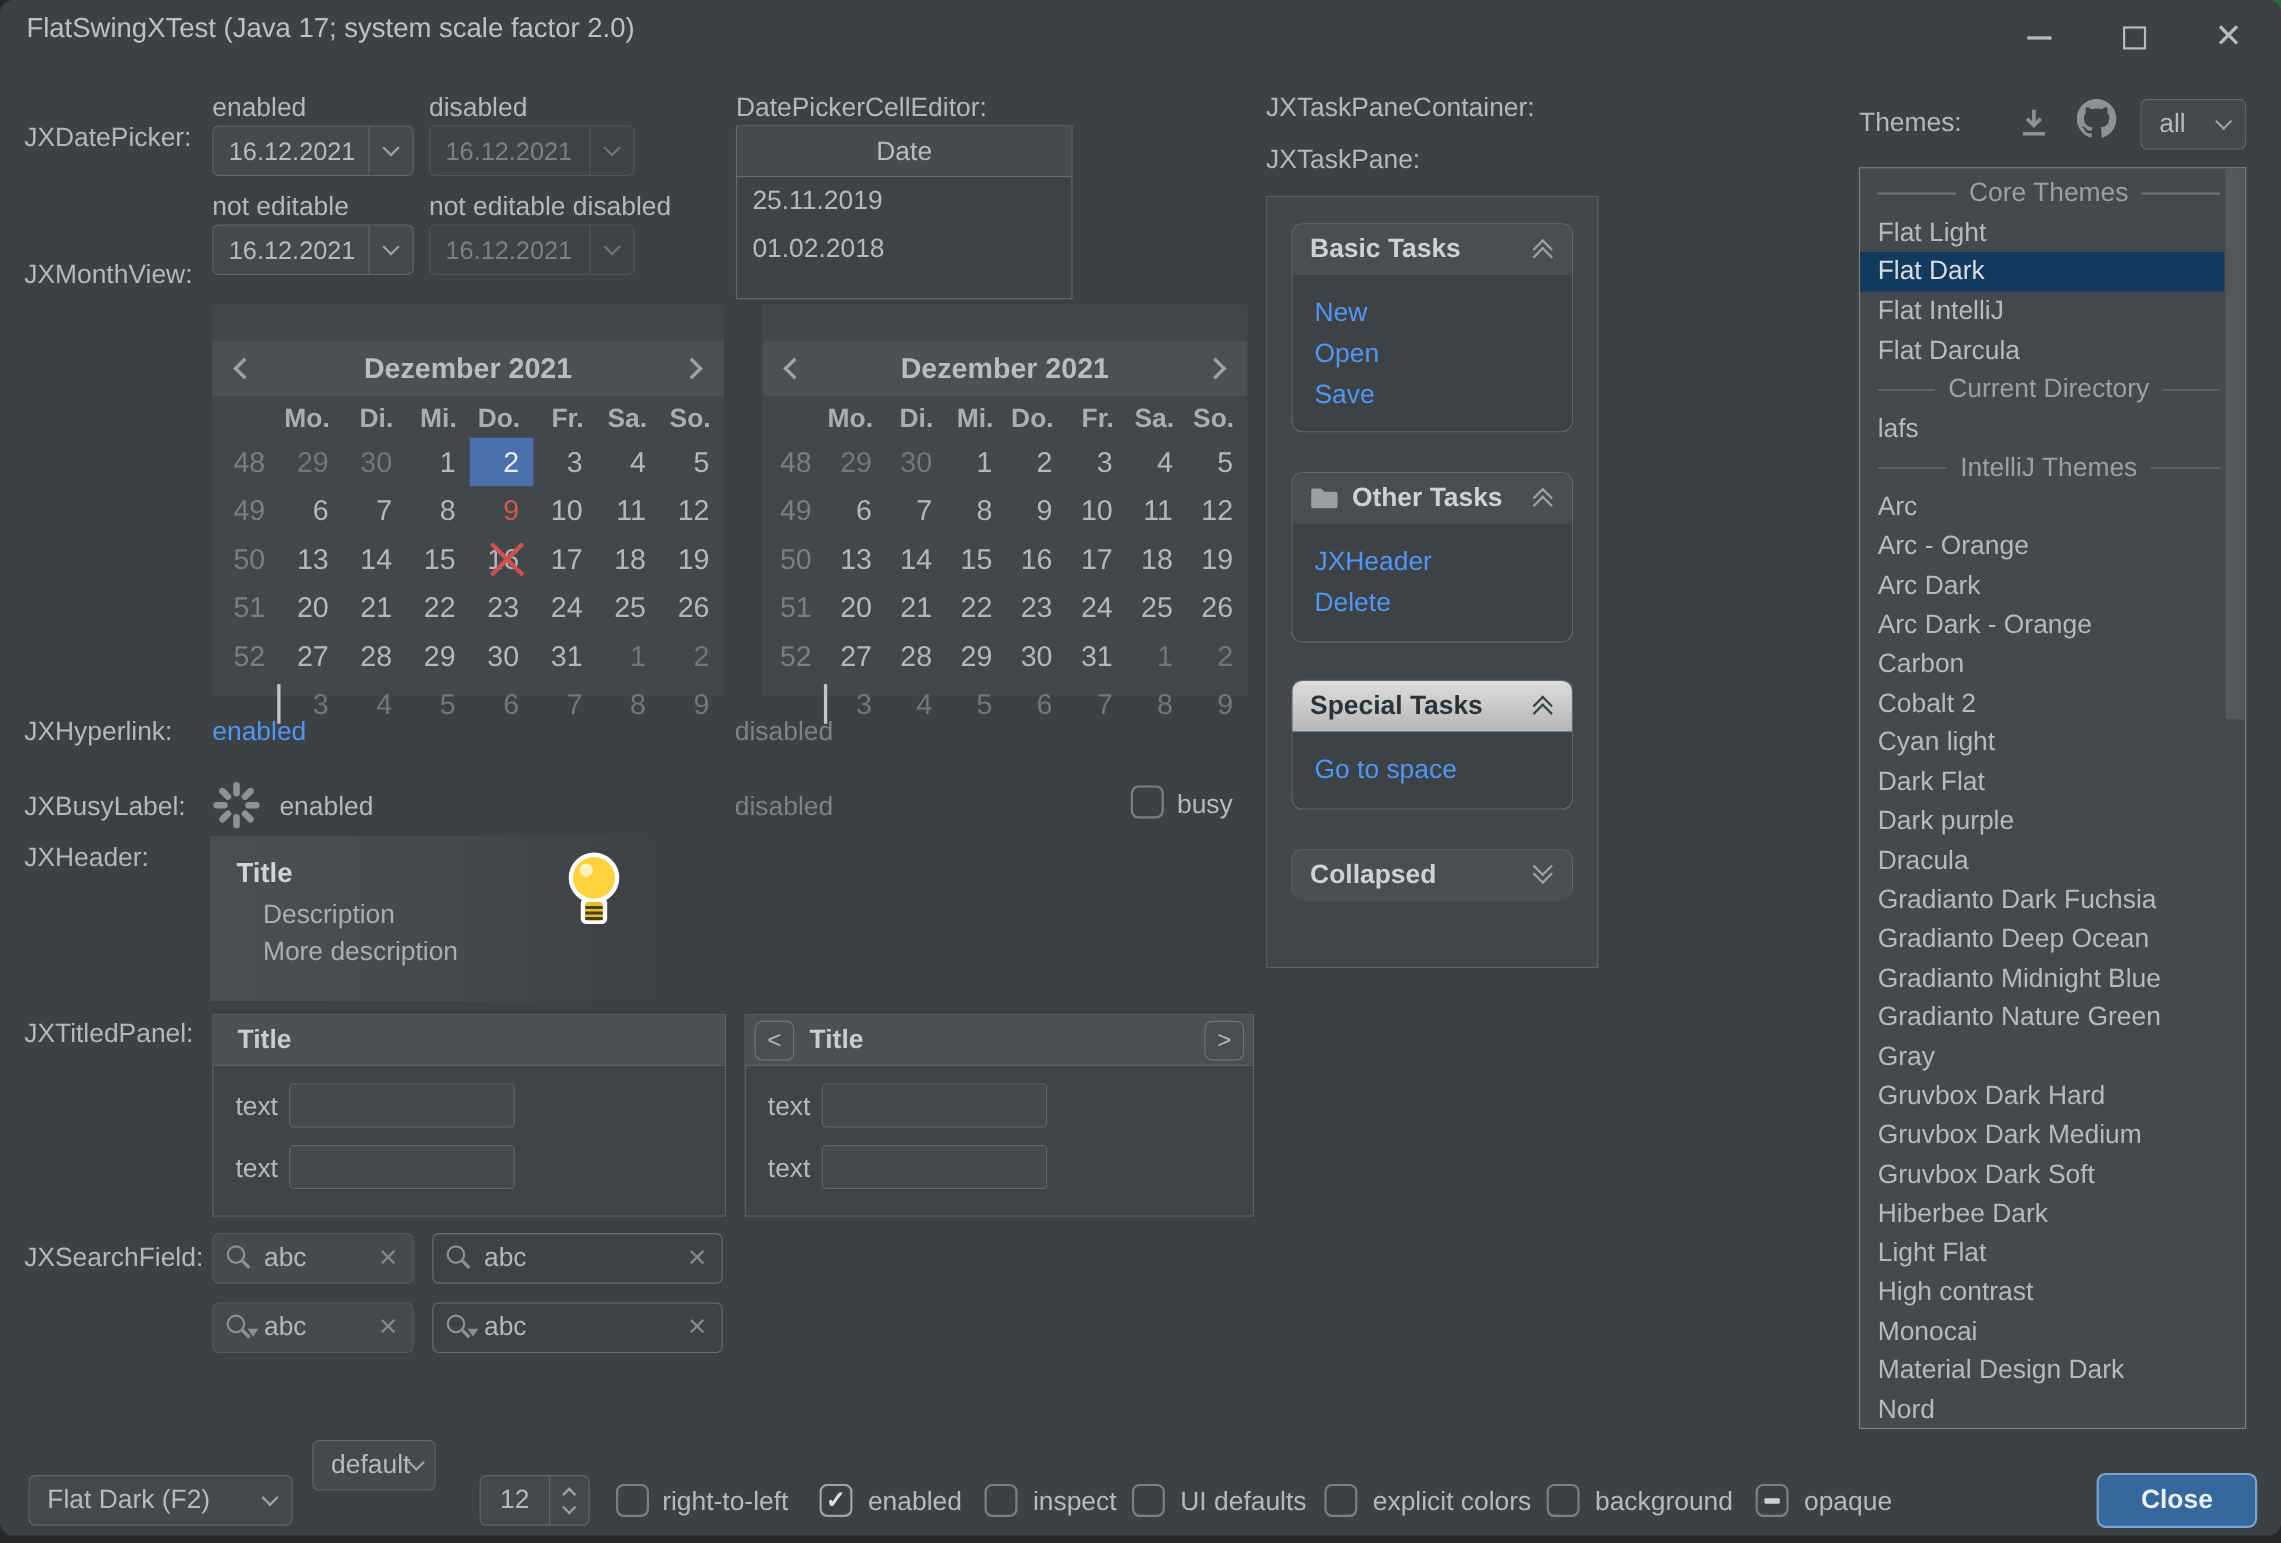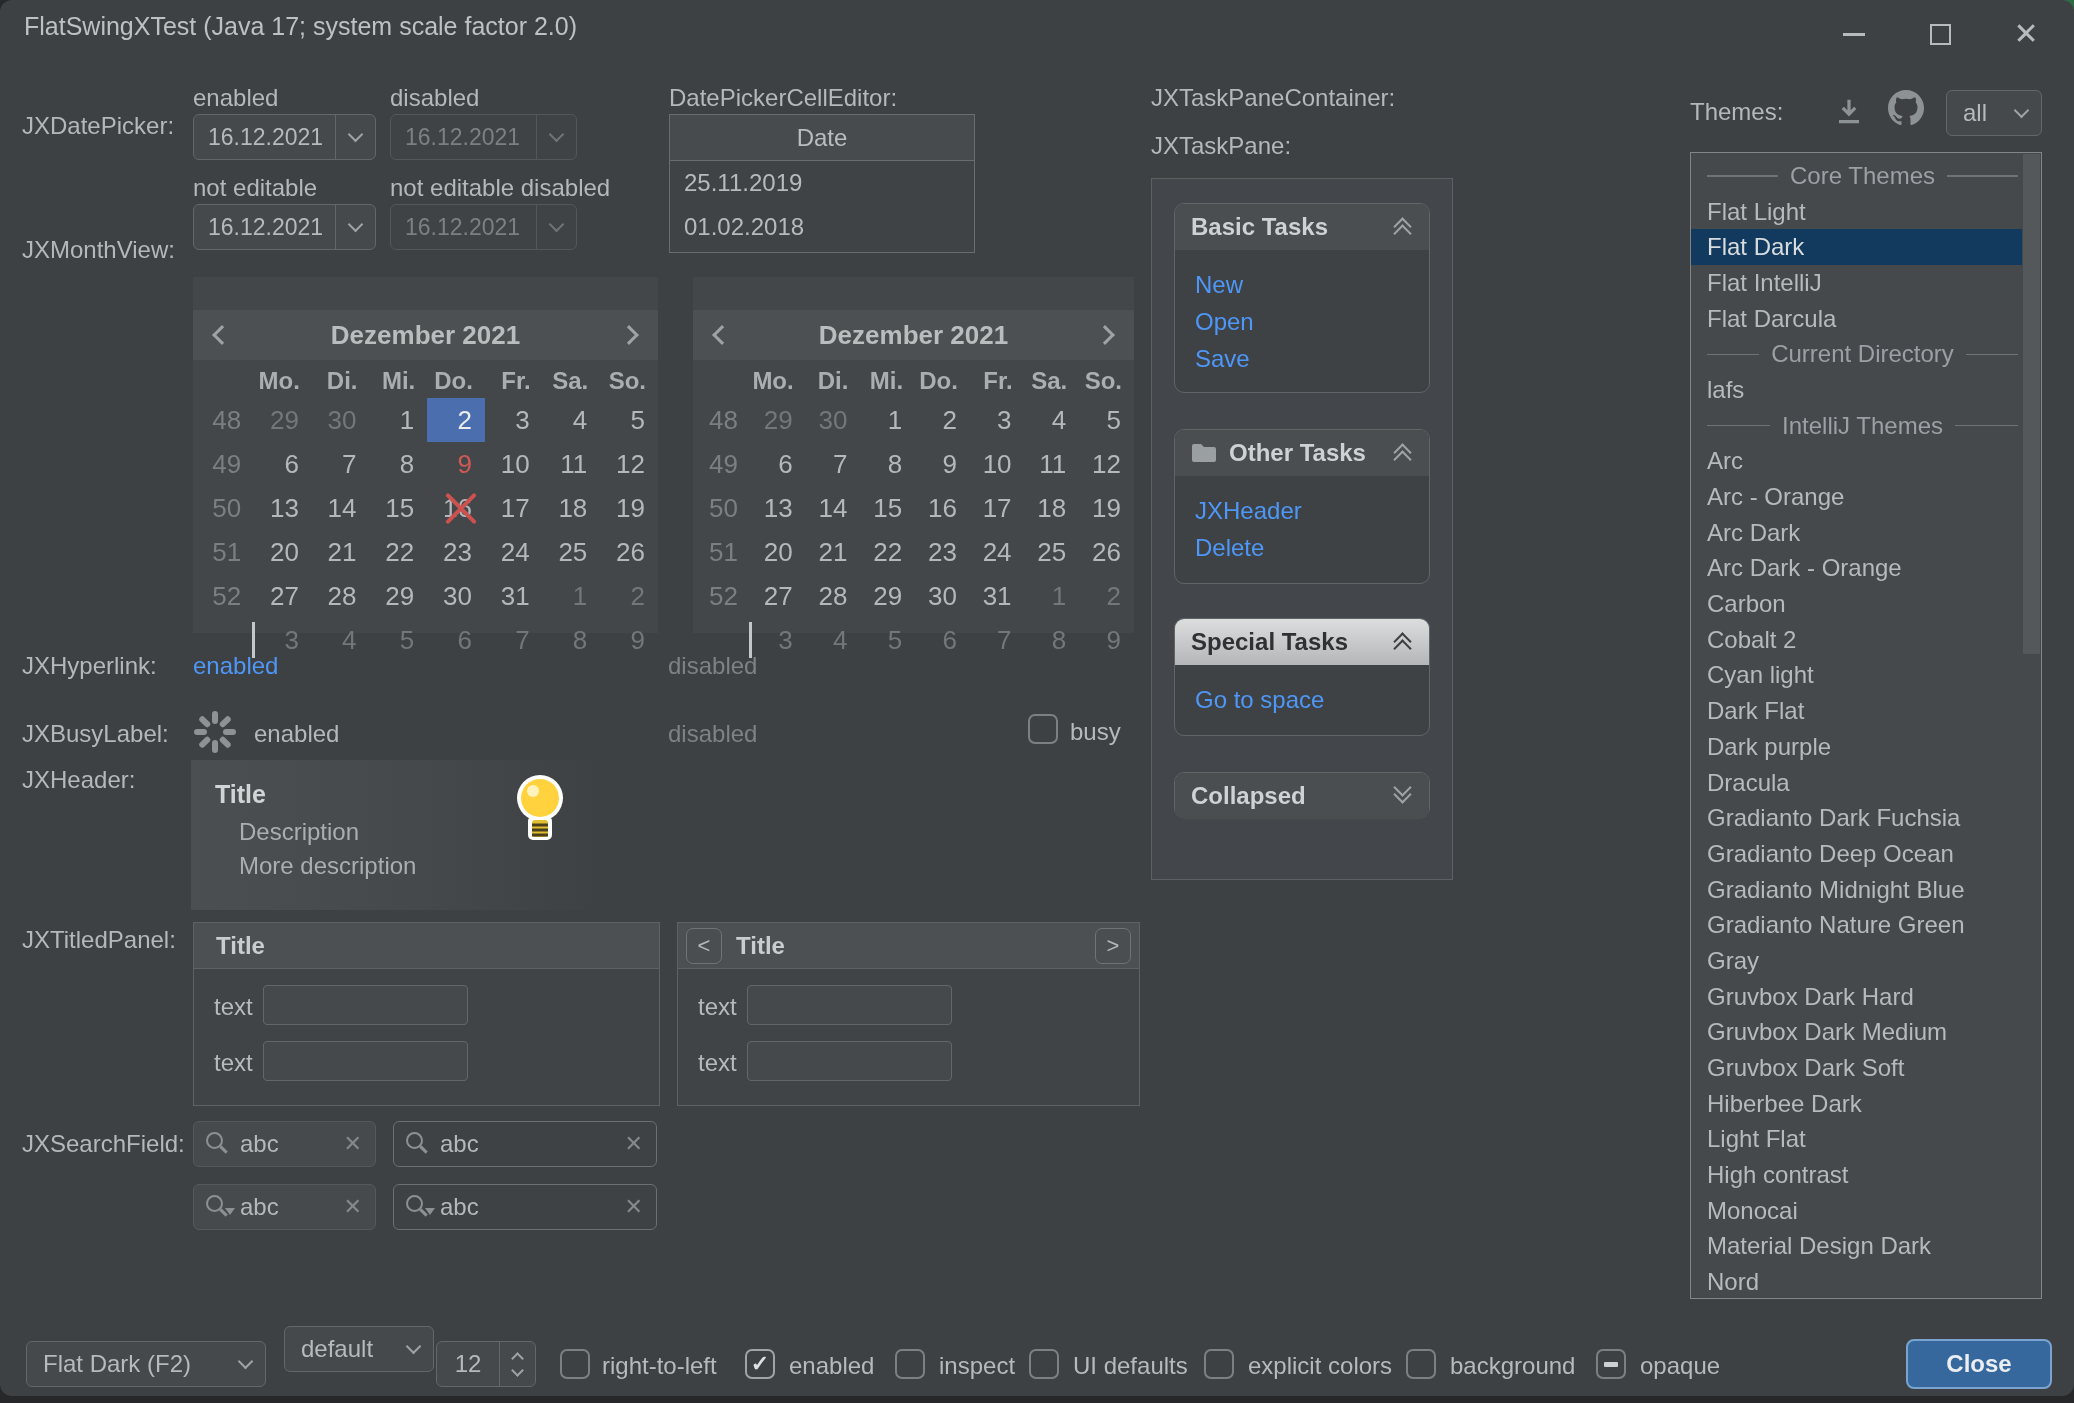--- a/index.html
+++ b/index.html
@@ -27,21 +27,21 @@
   .picker.disabled { background:#3f4345; border-color:#53575a; }
   .picker.disabled .val { color:#7b8083; }
   .picker.disabled .arrow-box { border-left-color:#53575a; }
   .picker.disabled .chev { border-color:#6f7477; }
   #picker1 { left:193px; top:114px; width:183px; }
   #picker2 { left:390px; top:114px; width:187px; }
   #picker3 { left:193px; top:204px; width:183px; }
   #picker4 { left:390px; top:204px; width:187px; }
 
   
-  #celltable { position:absolute; left:669px; top:114px; width:306px; height:139px; border:1.5px solid #686d6f; background:#3f4345; }
+  #celltable { position:absolute; left:669px; top:114px; width:306px; height:158px; border:1.5px solid #686d6f; background:#3f4345; }
   #celltable .thead { height:46px; background:#474b4d; border-bottom:1.5px solid #686d6f; display:flex; align-items:center; justify-content:center; color:#b9bdbf; }
   #celltable .trow { height:44px; display:flex; align-items:center; padding-left:14px; color:#b6babc; }
 
   
   .cal { position:absolute; top:277px; height:356px; background:#43474a; }
   #cal1 { left:193px; width:465px; } #cal2 { left:693px; width:441px; }
   .cal-head { height:50px; background:#4c5053; display:flex; align-items:center; padding:0 22px;margin-top:33px; }
   .cal-title { flex:1; text-align:center; font-weight:bold; font-size:26px; color:#b9bdbe; }
   .chev-l { width:14px; height:14px; border-left:3px solid #9ea3a5; border-bottom:3px solid #9ea3a5; transform:rotate(45deg); }
   .chev-r { width:14px; height:14px; border-right:3px solid #9ea3a5; border-top:3px solid #9ea3a5; transform:rotate(45deg); }
@@ -137,21 +137,21 @@
   .theme-item.sep { color:#9aa0a3; gap:12px; padding-right:4px; }
   .theme-item.sep::before, .theme-item.sep::after { content:""; height:1.5px; background:#6e7376; flex:1; min-width:12px; }
   #themes-scrollbar { position:absolute; right:1px; top:1px; bottom:1px; width:17px; }
   #themes-thumb { position:absolute; top:0; width:100%; height:500px; background:#54585b; }
 
   
   .combo { position:absolute; height:46px; background:#45494b; border:1.5px solid #62676a; border-radius:6px; display:flex; align-items:center; }
   .combo .val { padding-left:16px; flex:1; white-space:nowrap; }
   .combo .chev { margin-right:14px; flex:0 0 auto; }
   #combo-lnf { left:26px; top:1341px; width:240px; }
-  #combo-font { left:284px; top:1309px; width:150px;margin-top:17px; }
+  #combo-font { left:284px; top:1309px; width:112px; }
   #spinner { position:absolute; left:436px; top:1341px; width:100px; height:46px; background:#45494b; border:1.5px solid #62676a; border-radius:6px; display:flex; }
   #spinner .val { flex:1; display:flex; align-items:center; justify-content:center; }
   #spinner .btns { width:36px; border-left:1.5px solid #62676a; display:flex; flex-direction:column; align-items:center; justify-content:center; gap:3px; }
   .schev { width:9px; height:9px; border-right:2.5px solid #9ea3a5; border-bottom:2.5px solid #9ea3a5; }
   .schev.up { transform:rotate(-135deg); margin-top:3px; }
   .schev.dn { transform:rotate(45deg); margin-bottom:3px; }
   .cblbl { position:absolute; top:1352px; white-space:nowrap; }
   #cb-rtl { left:560px; top:1349px; } #cblbl-rtl { left:602px; }
   #cb-enabled { left:745px; top:1349px; } #cblbl-enabled { left:789px; }
   #cb-inspect { left:895px; top:1349px; } #cblbl-inspect { left:939px; }

